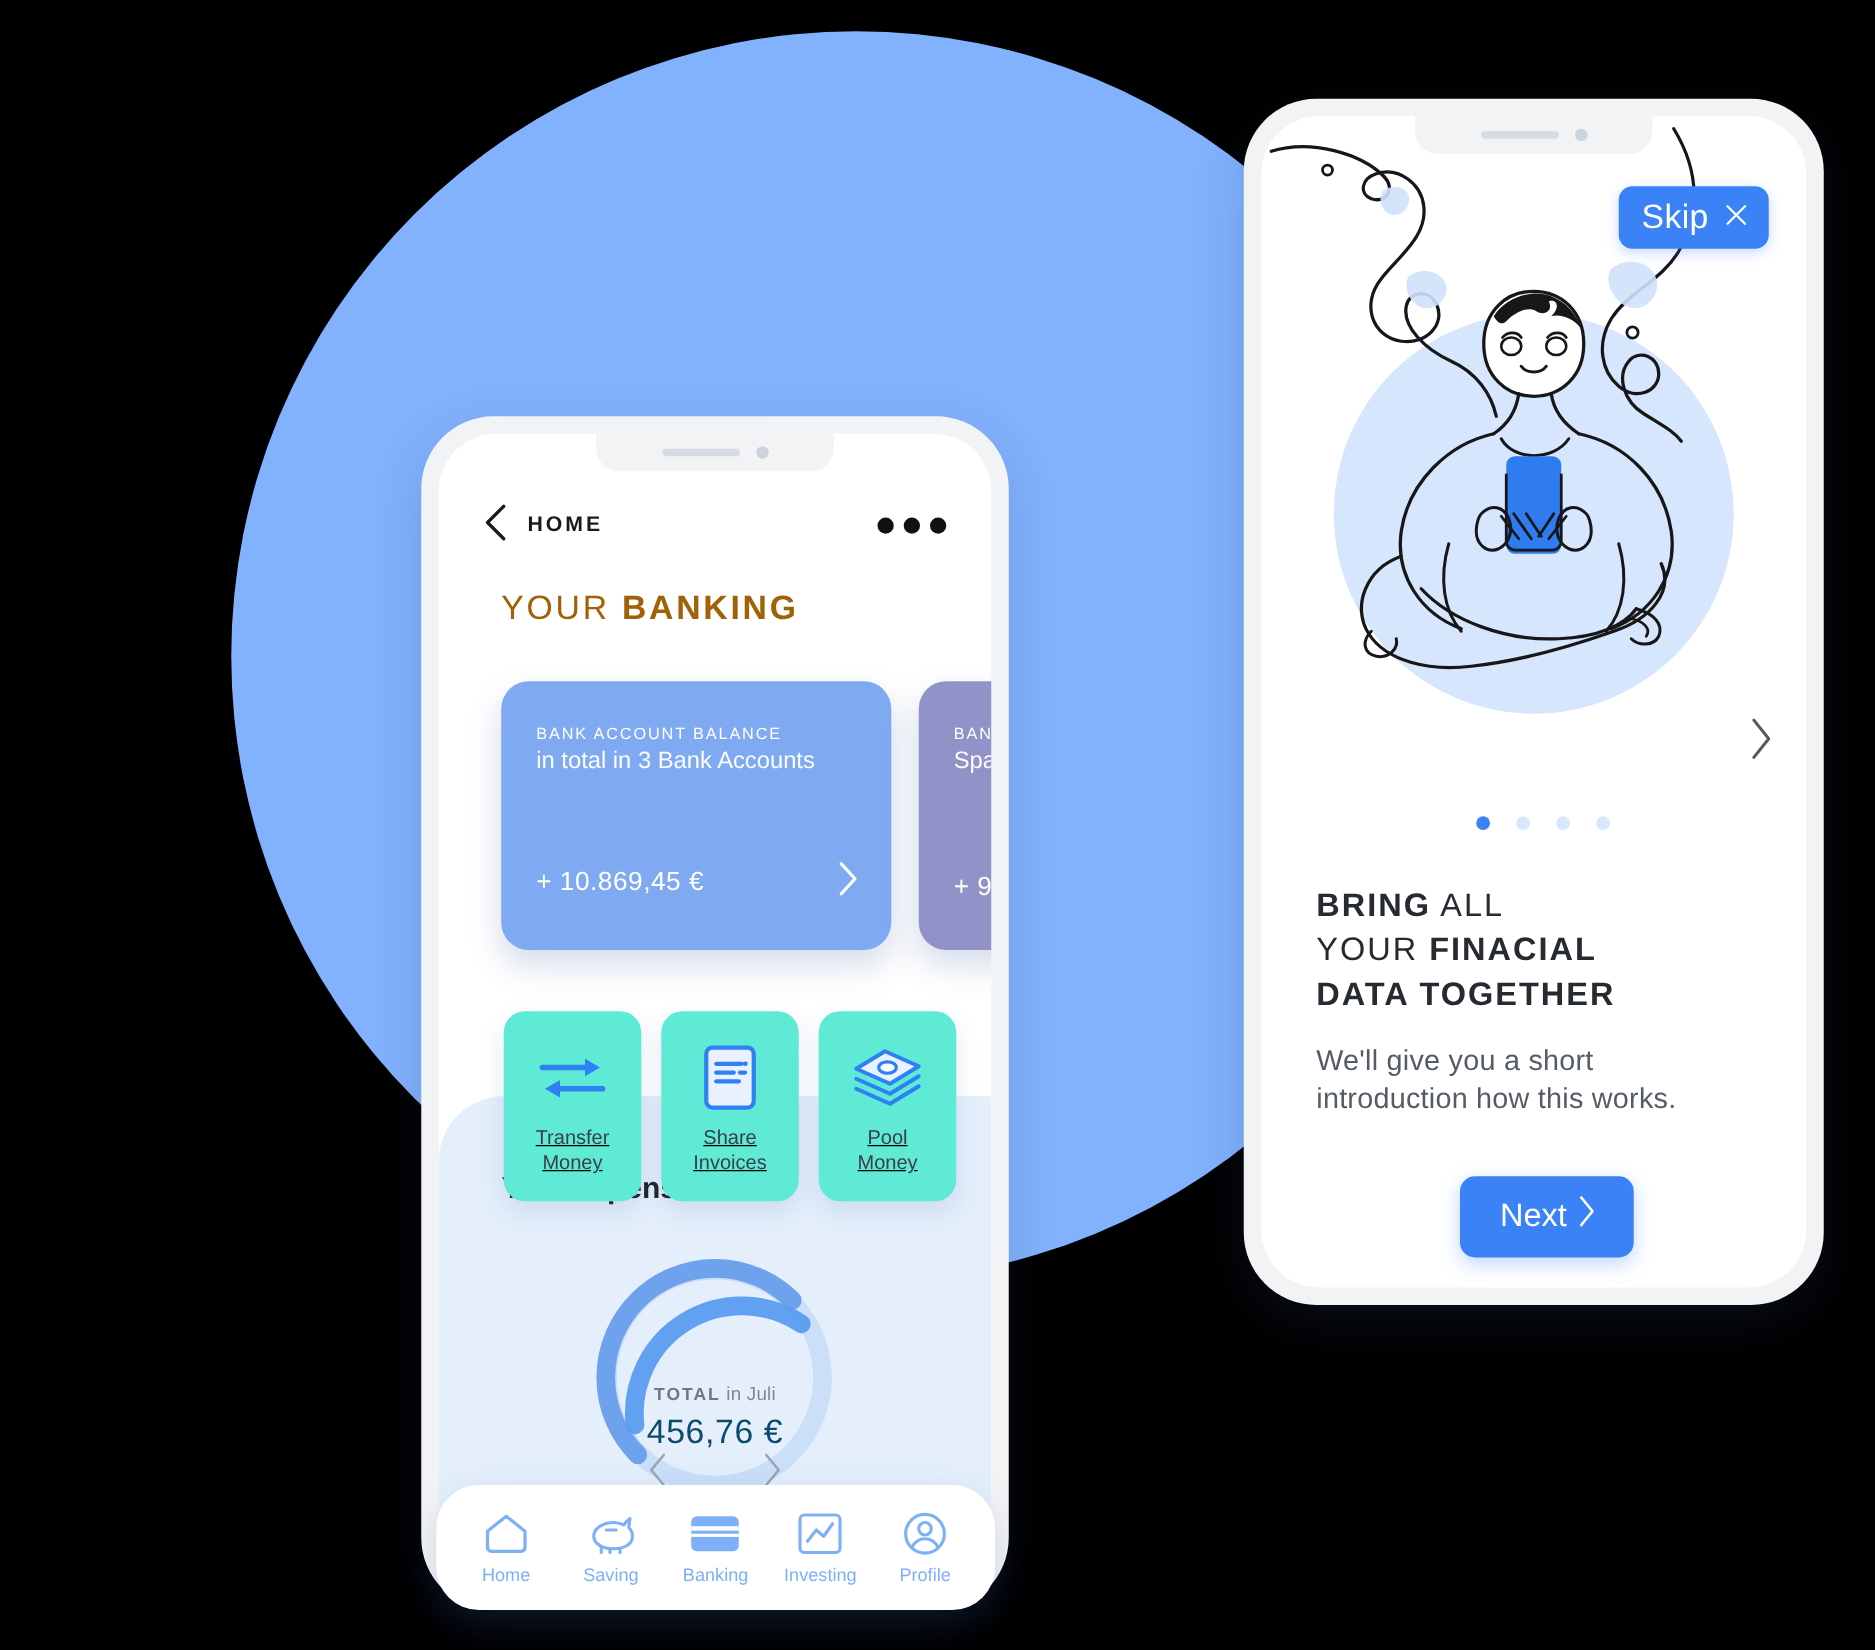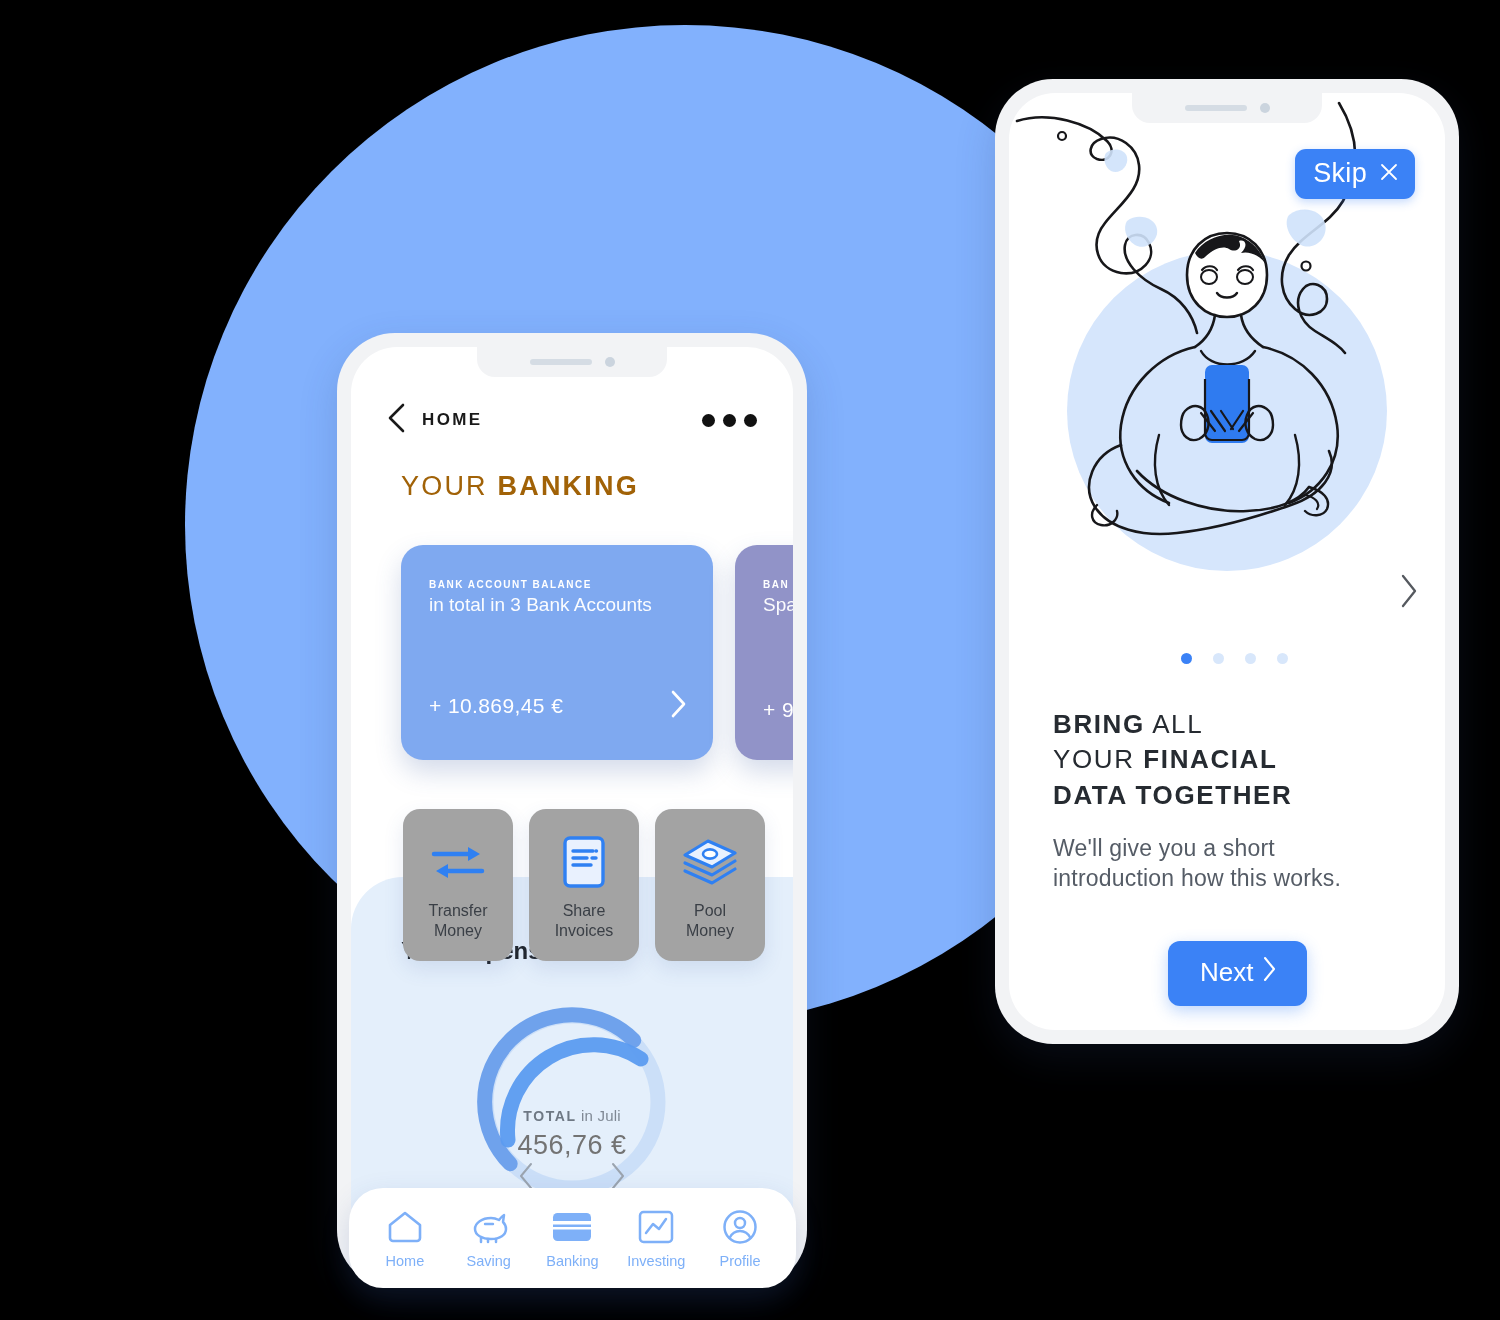--- a/index.html
+++ b/index.html
@@ -75,39 +75,39 @@
   }
   .balance-card {
     width:312px; height:215px;
     border-radius:22px;
     padding:34px 28px 0 28px;
     color:#fff;
     position:relative;
     flex-shrink:0;
     box-shadow:0 12px 26px rgba(60,90,160,.22);
   }
-  .bc-title { font-size:10px; font-weight:700; letter-spacing:1.5px; }
+  .bc-title { font-size:13px; font-weight:400; letter-spacing:1.5px; }
   .bc-sub   { font-size:19px; font-weight:400; margin-top:4px; opacity:.97; }
   .bc-amount-row {
     position:absolute; bottom:38px; left:28px; right:26px;
     display:flex; align-items:center; justify-content:space-between;
   }
   .bc-amount { font-size:21px; font-weight:400; letter-spacing:.4px; }
 
   
   #actions-row {
     position:absolute; top:462px; left:52px;
     display:flex; gap:16px;
   }
   .action-tile {
     width:110px; height:152px;
-    background:#a3a3a3; border-radius:17px;
+    background:#5eead4; border-radius:17px;
     box-shadow:0 8px 20px rgba(60,90,160,.13);
     display:flex; flex-direction:column; align-items:center;
-    justify-content:flex-start; padding-top:26px;
+    justify-content:flex-start; padding-top:26px;text-decoration:underline;
   }
   .action-icon { height:54px; display:flex; align-items:center; justify-content:center; }
   .action-label {
     margin-top:12px; font-size:16px; color:#3A3F46; line-height:1.28; text-align:center;
   }
 
   
   #expenses-panel {
     position:absolute; left:0; top:530px; width:100%; height:400px;
     background:#E4EFFB;
@@ -124,21 +124,21 @@
     position:absolute; top:125px; left:50%; transform:translateX(-50%);
     width:200px; height:200px;
   }
   #gauge-center {
     position:absolute; top:105px; left:0; width:100%;
     text-align:center;
   }
   #gauge-total-line { font-size:15px; color:#7F8894; letter-spacing:.2px; }
   #gauge-total-line .tot { font-weight:700; letter-spacing:1.6px; color:#6E7884; font-size:14px; }
   #gauge-amount {
-    font-size:27px; color:#737373; margin-top:6px; letter-spacing:.5px;
+    font-size:27px; color:#0c4a6e; margin-top:6px; letter-spacing:.5px;
   }
   .gauge-arrow {
     position:absolute; top:160px; color:#9BA4AF;
   }
   #gauge-prev { left:46px; }
   #gauge-next { right:46px; }
 
   
   #bottom-nav {
     position:absolute;

